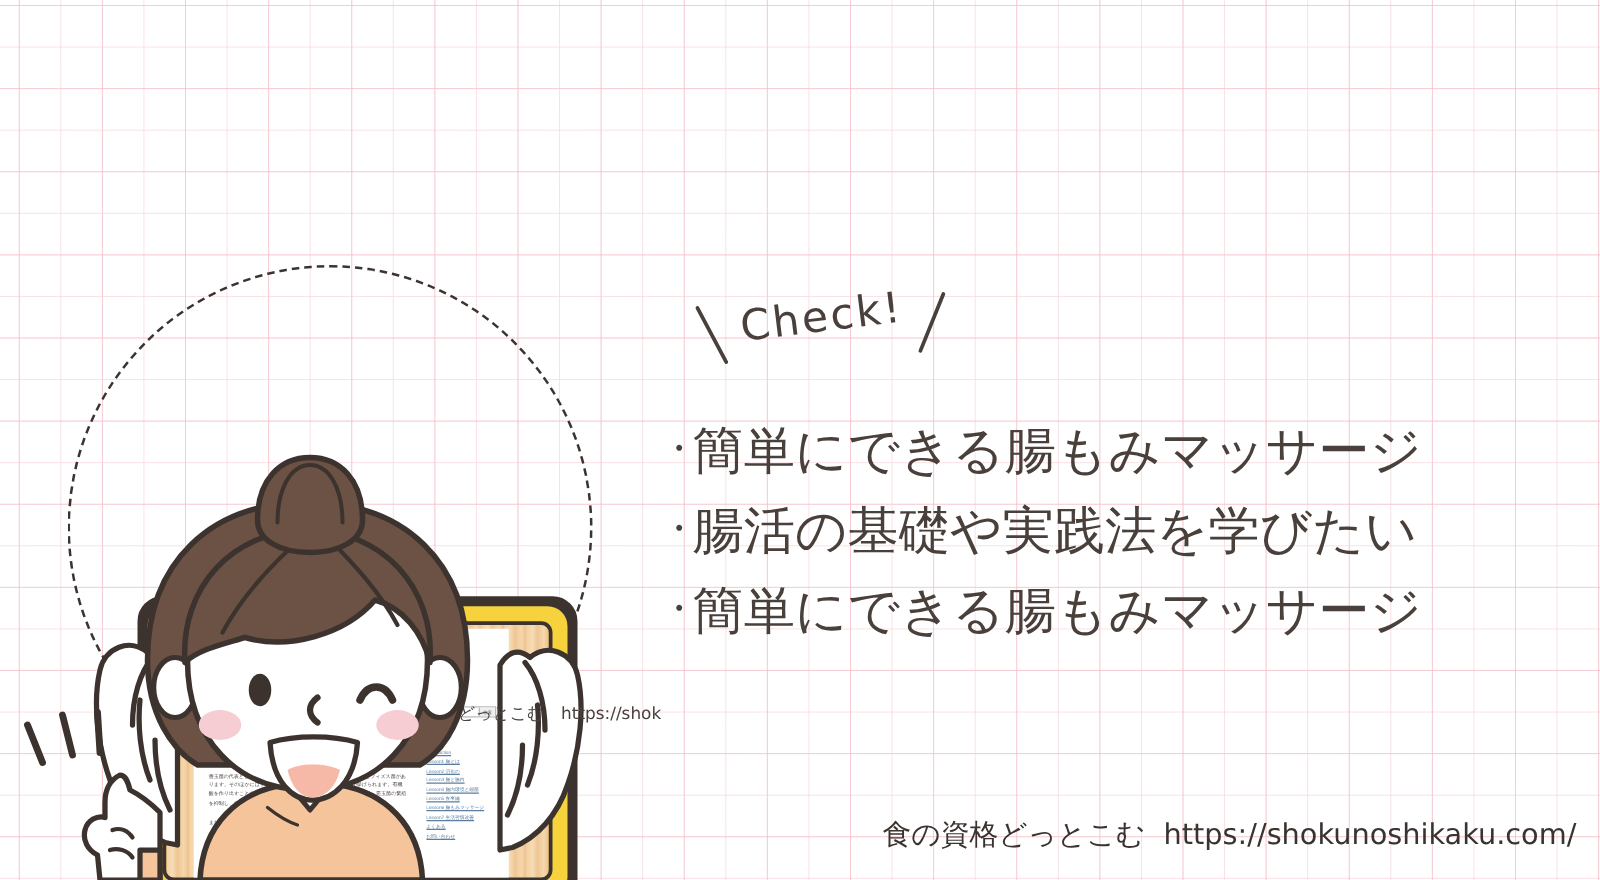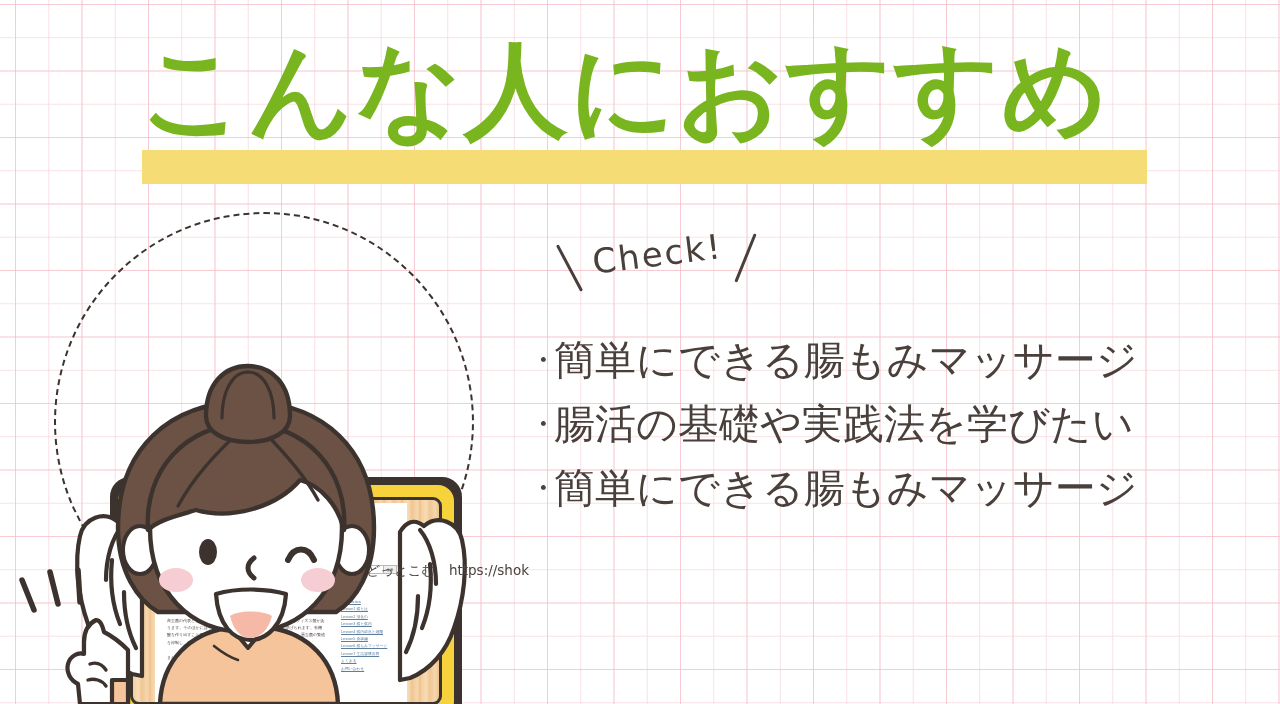--- a/index.html
+++ b/index.html
@@ -313,24 +313,20 @@
     color: #3a3330;
     white-space: nowrap;
     font-family: "DejaVu Sans", "Liberation Sans", sans-serif;
   }
 </style>
 </head>
 <body>
 
 <div id="page">
 
-  <div class="title-wrap">
-    <div class="title-bar"></div>
-    <div class="title-text">こんな人におすすめ</div>
-  </div>
 
   <div class="visual">
 
     <div class="dash-circle"></div>
 
     <div class="tablet">
       <div class="tablet-outer">
         <div class="tablet-yellow">
           <div class="tablet-inner-line">
             <div class="tablet-page">
@@ -478,14 +474,17 @@
     <div class="bullet-row">
       <span class="bullet-dot">・</span>
       <span class="bullet-text">腸活の基礎や実践法を学びたい</span>
     </div>
     <div class="bullet-row">
       <span class="bullet-dot">・</span>
       <span class="bullet-text">簡単にできる腸もみマッサージ</span>
     </div>
   </div>
 
+  <div class="footer">
+    <span>食の資格どっとこむ</span>&nbsp;&nbsp;<span>https://shokunoshikaku.com/</span>
+  </div>
 
 </div>
 
 </body></html>

